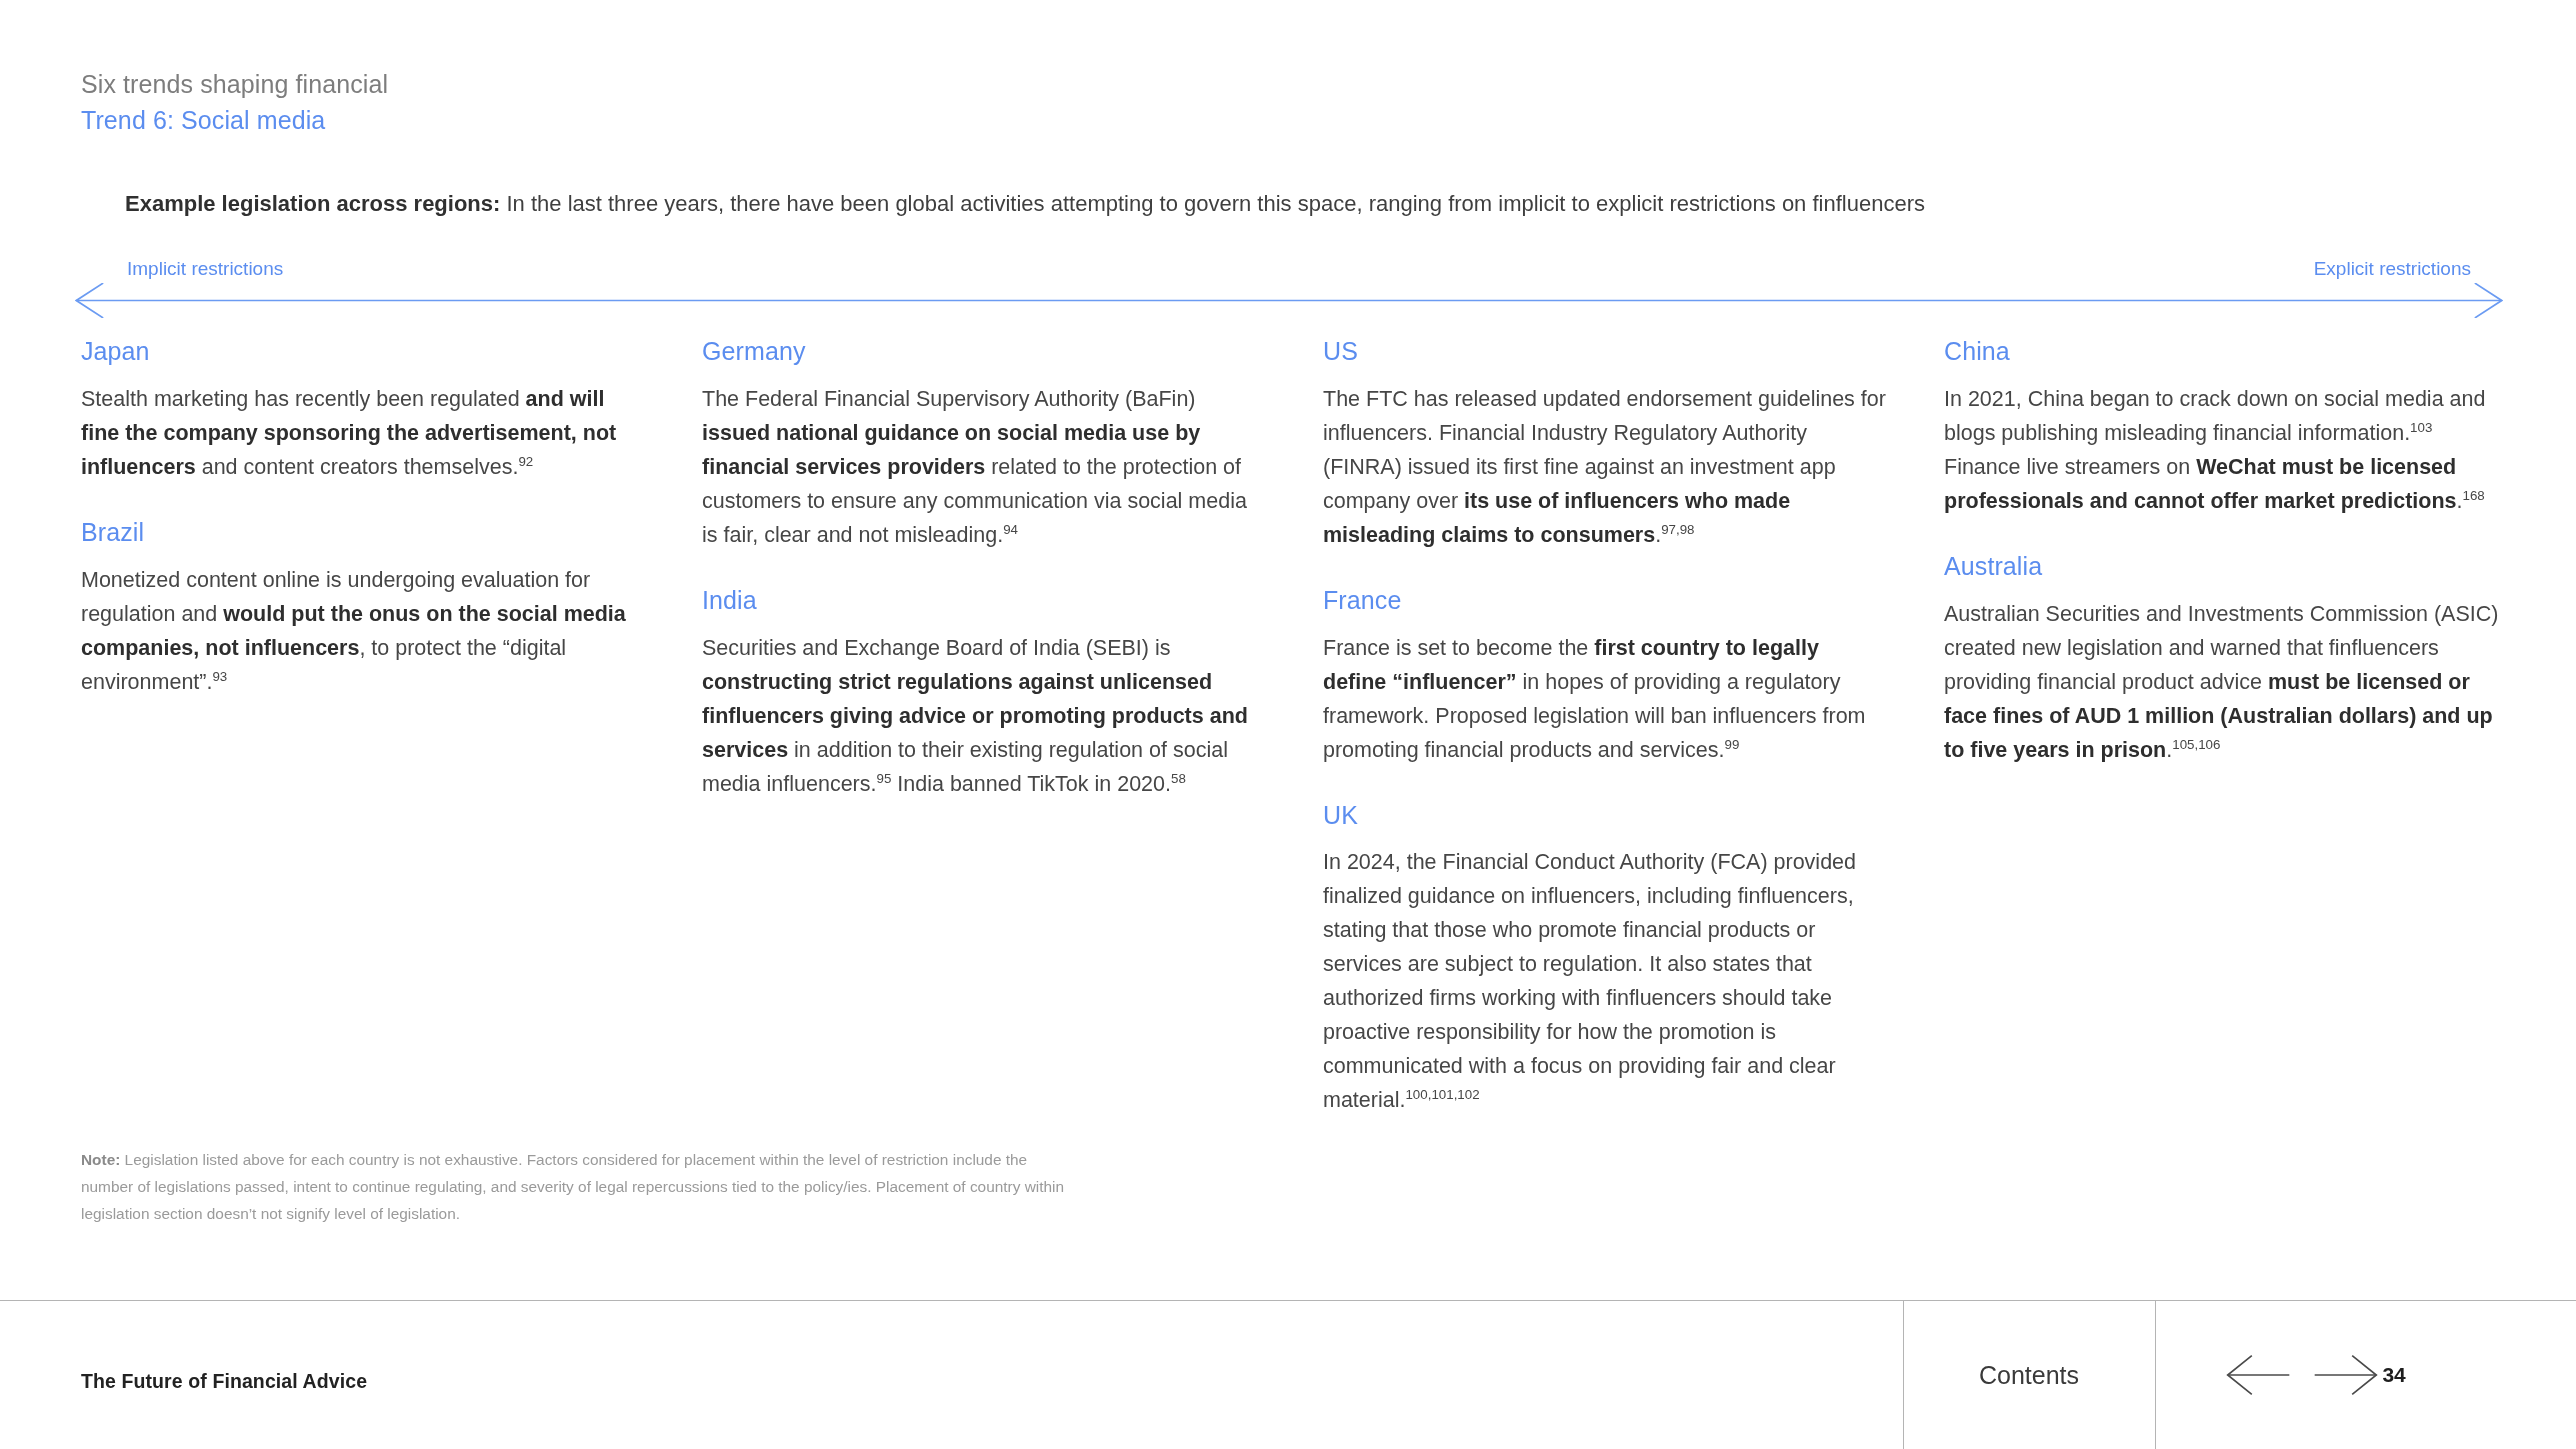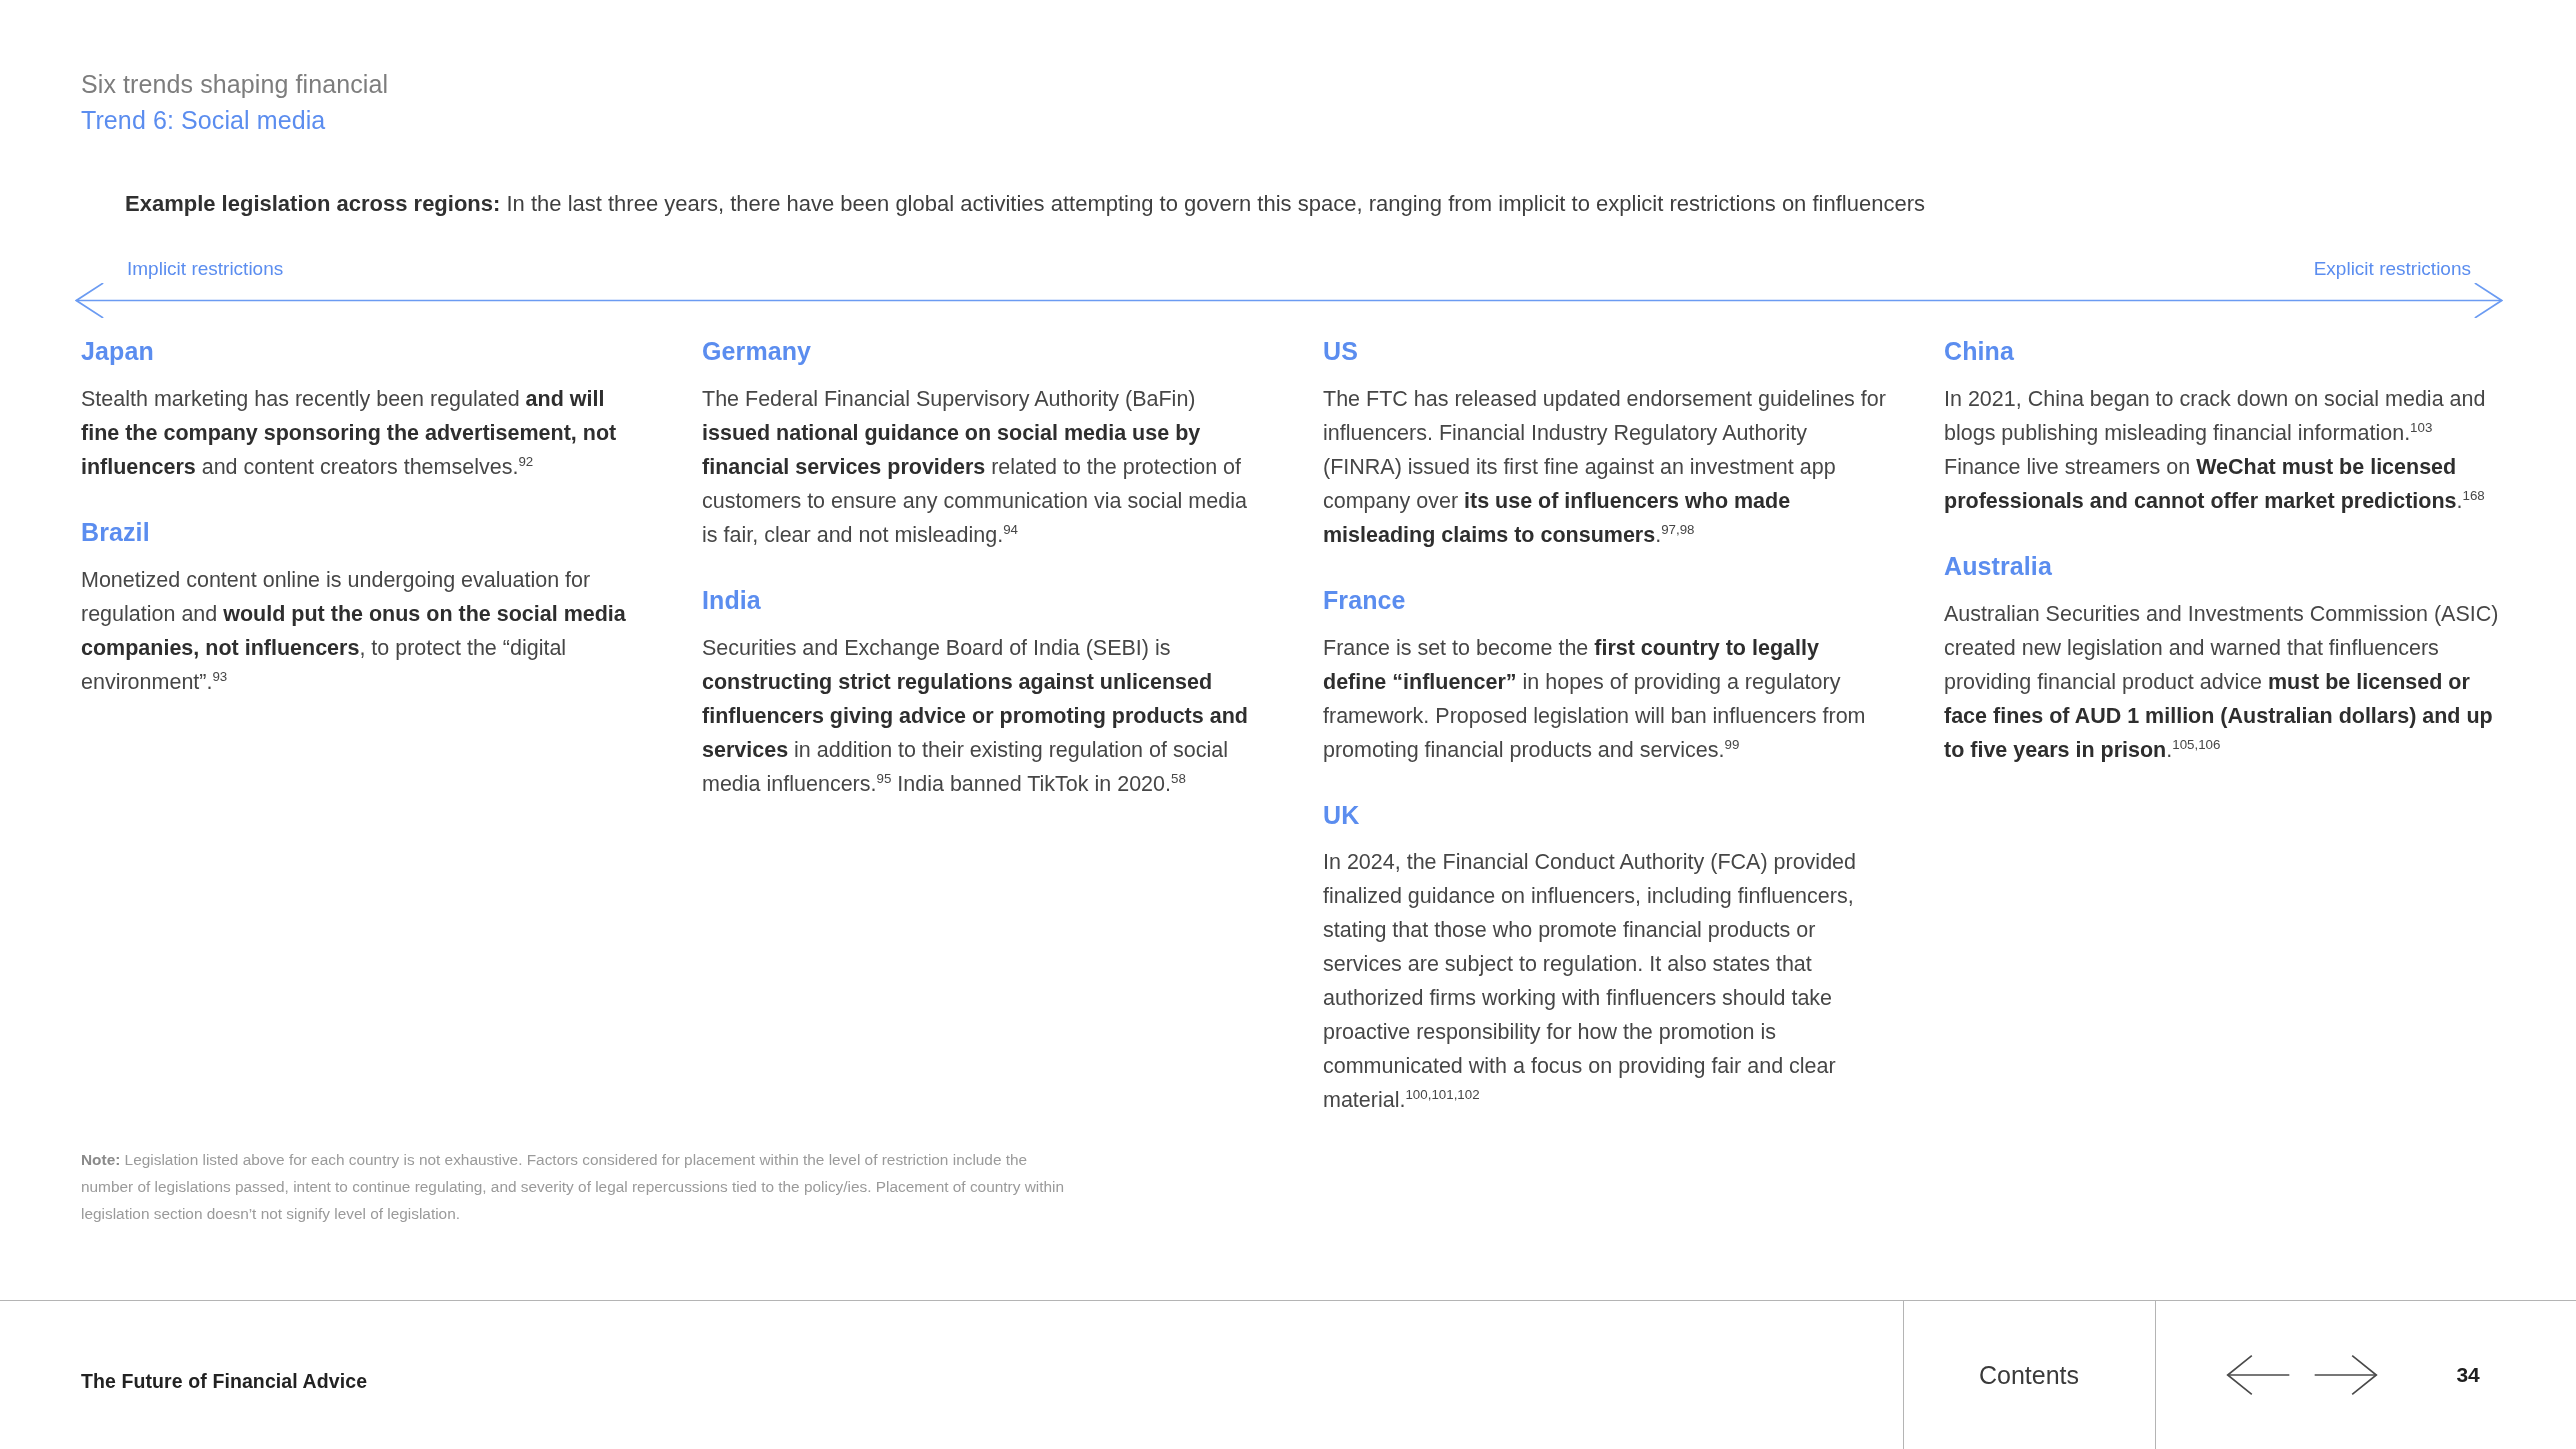--- a/index.html
+++ b/index.html
@@ -89,21 +89,21 @@
     display: flex;
     gap: 0;
   }
   .col { width: 564px; margin-right: 57px; }
   .col:last-child { margin-right: 0; }
 
   .country {
     font-size: 25px;
     line-height: 32px;
     color: #5b8def;
-    font-weight: 700;
+    font-weight: 400;
     margin: 0 0 14.8px 0;
     letter-spacing: 0.1px;
   }
   .block { margin-bottom: 32px; }
   .block:last-child { margin-bottom: 0; }
 
   .body-text {
     font-size: 21.5px;
     line-height: 34px;
     color: #464646;
@@ -193,21 +193,20 @@
   .nav-arrow {
     width: 74px;
     height: 47px;
     display: flex;
     align-items: center;
     justify-content: center;
   }
   .nav-arrow.prev { margin-left: 64px; }
   .nav-arrow.next { margin-left: 13.4px; }
   .page-number {
-    margin-left: 74px;
     font-size: 21px;
     font-weight: 700;
     color: #1e1e1e;
   }
 </style>
 </head>
 <body>
 
 <div class="page">
 

